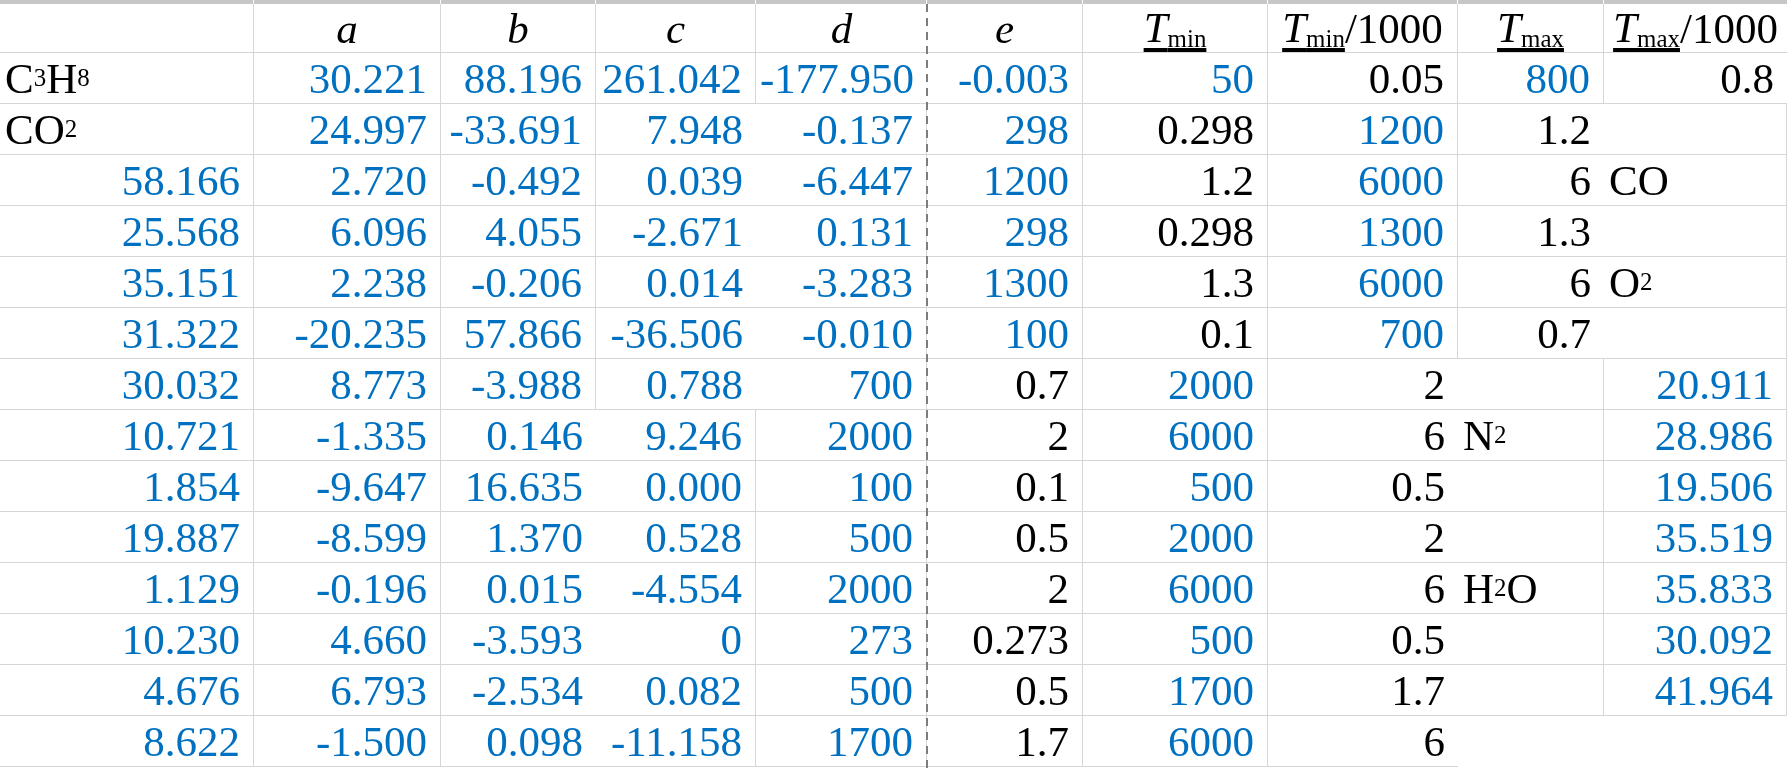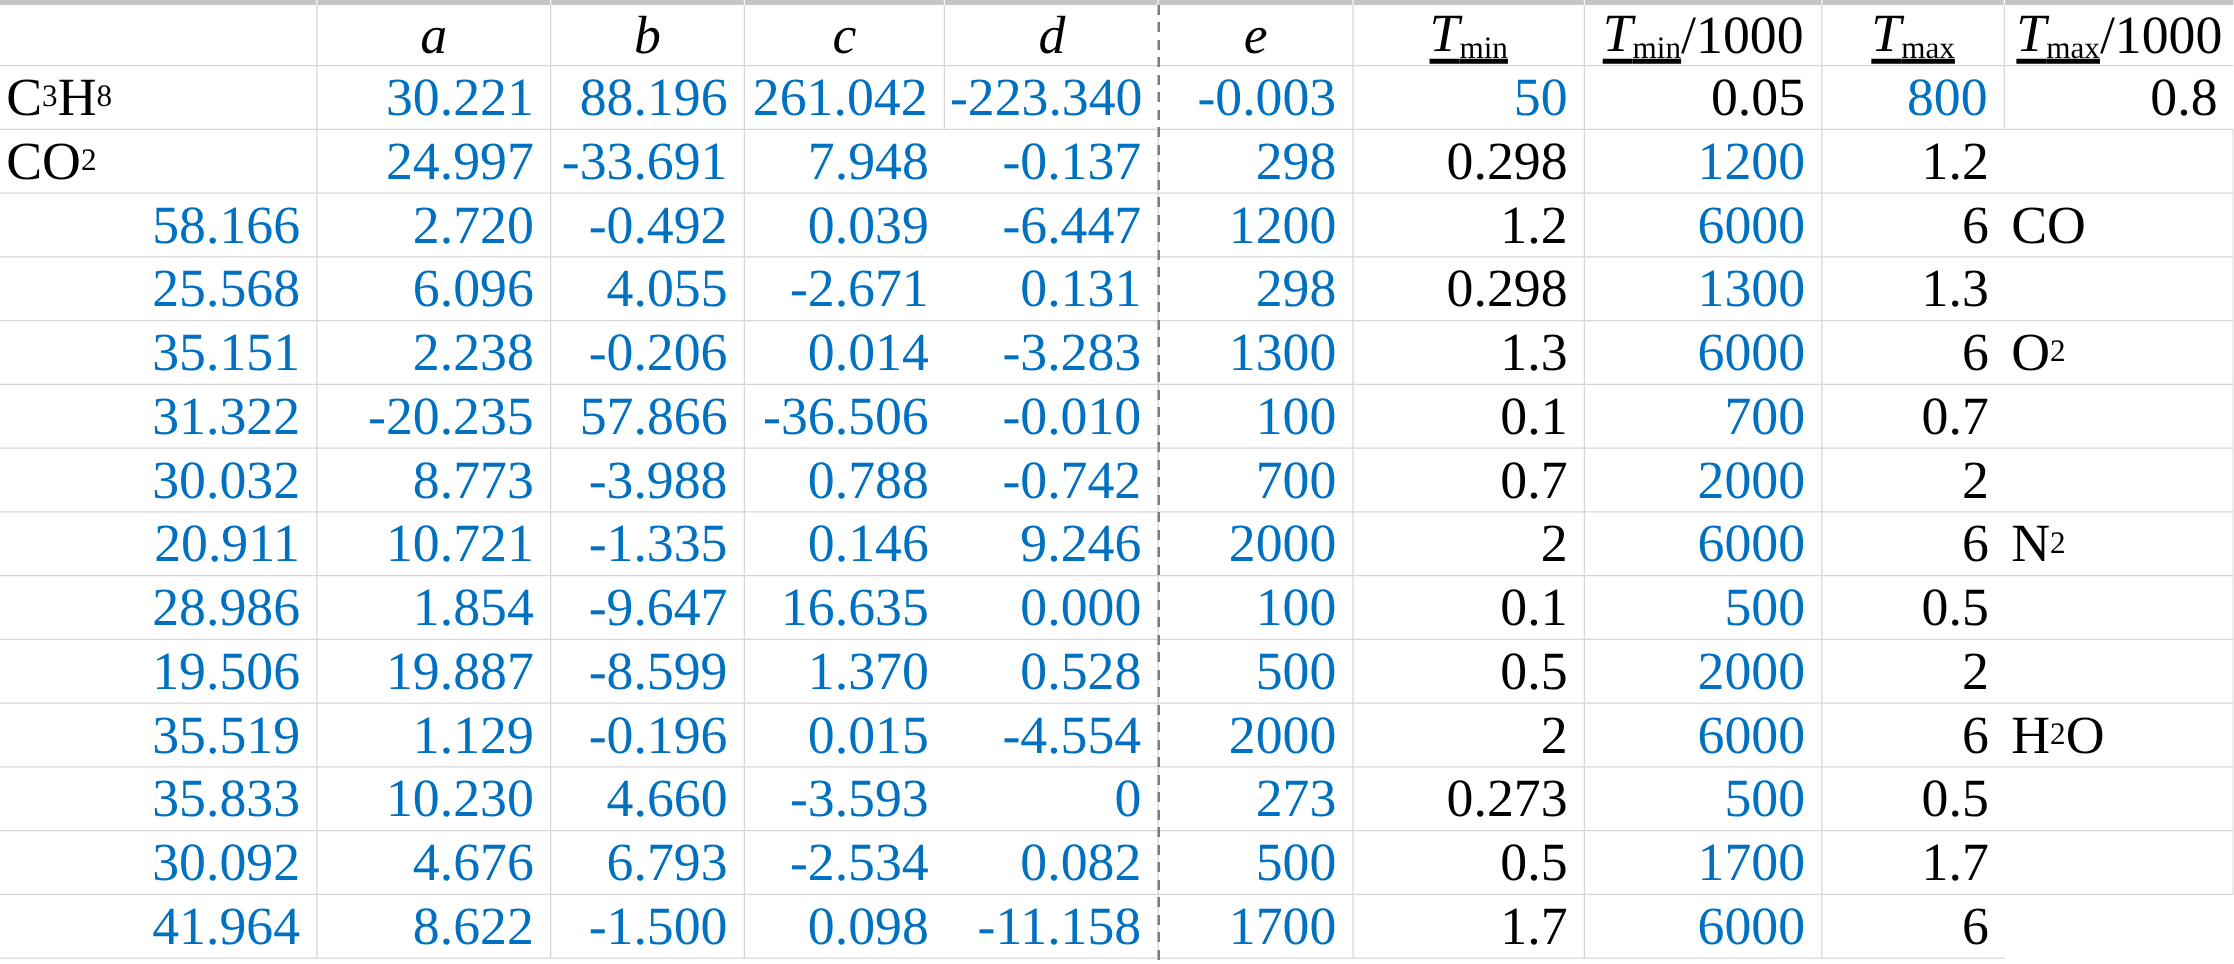--- a/index.html
+++ b/index.html
@@ -115,21 +115,21 @@
       <div class="cell t-blue num">
         <span>30.221</span>
       </div>
       <div class="cell t-blue num">
         <span>88.196</span>
       </div>
       <div class="cell t-blue num">
         <span>261.042</span>
       </div>
       <div class="cell t-blue nodash num">
-        <span>-223.340</span>
+        <span>-177.950</span>
       </div>
       <div class="cell t-blue num">
         <span>-0.003</span>
       </div>
       <div class="cell t-blue num">
         <span>50</span>
       </div>
       <div class="cell t-black num">
         <span>0.05</span>
       </div>
@@ -289,23 +289,20 @@
         <span>30.032</span>
       </div>
       <div class="cell t-blue num">
         <span>8.773</span>
       </div>
       <div class="cell t-blue num">
         <span>-3.988</span>
       </div>
       <div class="cell t-blue nodash num">
         <span>0.788</span>
-      </div>
-      <div class="cell t-blue num">
-        <span>-0.742</span>
       </div>
       <div class="cell t-blue num">
         <span>700</span>
       </div>
       <div class="cell t-black num">
         <span>0.7</span>
       </div>
       <div class="cell t-blue num">
         <span>2000</span>
       </div>

